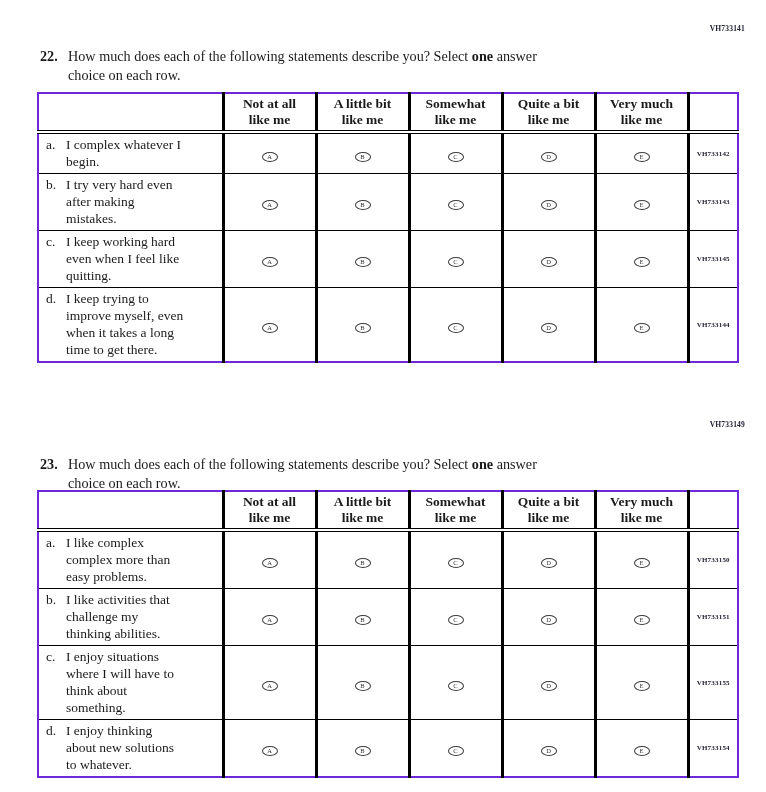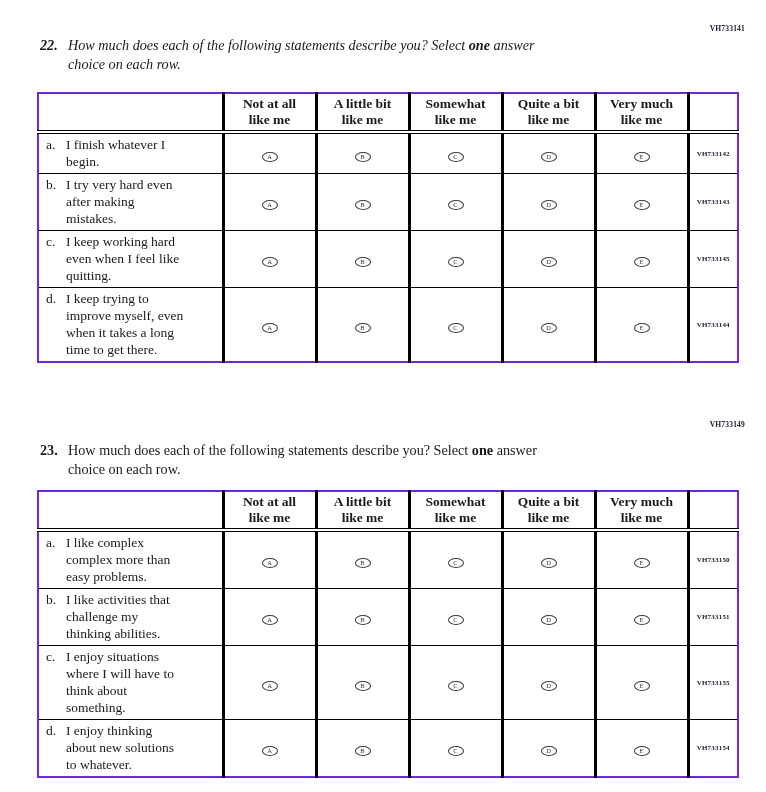--- a/index.html
+++ b/index.html
@@ -7,22 +7,22 @@
     position:relative; width:766px; height:792px; background:#ffffff;
     font-family:"Liberation Serif", serif; color:#1a1a1a; overflow:hidden;
   }
   .q-code {
     position:absolute; right:21px; font-size:7.5px; letter-spacing:.2px;
     color:#222235; font-weight:bold;
   }
   .q-code-0 { top:24px;text-align:center; }
   .q-code-1 { top:420px; }
   .question { position:absolute; left:40px; display:flex; font-size:14.2px; line-height:18.5px; }
-  .question-0 { top:36px;font-style:italic; }
-  .question-1 { top:441px; }
+  .question-0 { top:47px; }
+  .question-1 { top:455px; }
   .q-number { width:28px; flex:none; font-weight:bold; }
   .q-prompt b { font-weight:bold; }
   .qtable {
     position:absolute; left:37px; width:700px; border-collapse:collapse;
     table-layout:fixed; border:2px solid #6d28d9;
   }
   .qtable-0 { top:92px; }
   .qtable-1 { top:490px; }
   .qtable th, .qtable td { border:1.5px solid #000; padding:0; }
   .qtable th + th, .qtable td + td { border-left:3px solid #000; }
@@ -85,21 +85,21 @@
         <th>Very much
 like me</th>
         <th></th>
       </tr>
     </thead>
     <tbody>
         <tr>
           <td class="stmt">
             <div class="stmt-inner">
               <span class="s-letter">a.</span>
-              <span class="s-text">I finish whatever I
+              <span class="s-text">I complex whatever I
 begin.</span>
             </div>
           </td>
           <td class="opt"><span class="bubble">
               <span class="b-letter">A</span>
             </span></td>
           <td class="opt"><span class="bubble">
               <span class="b-letter">B</span>
             </span></td>
           <td class="opt"><span class="bubble">

